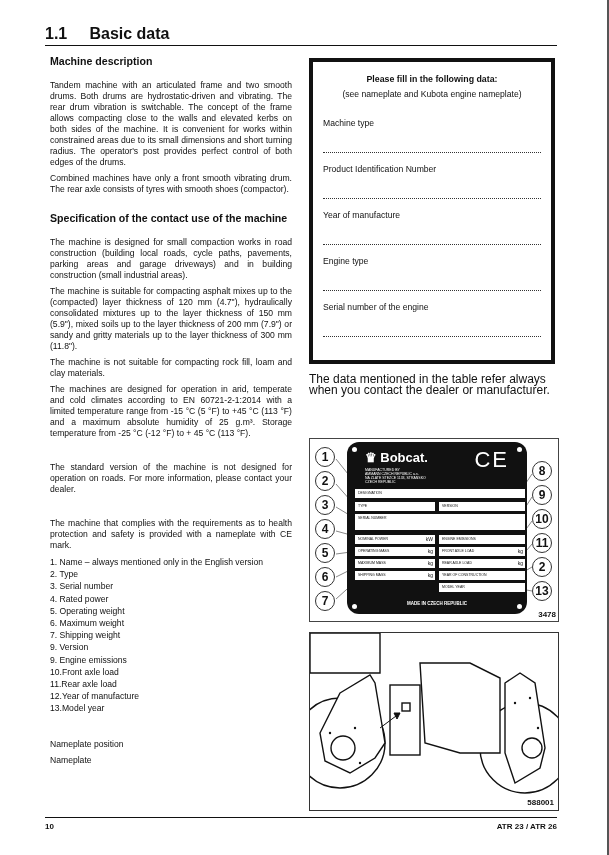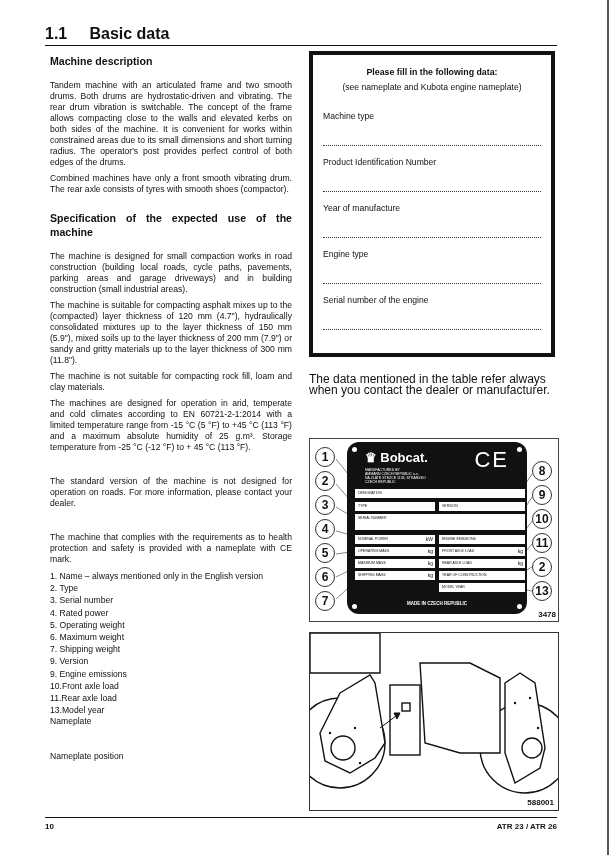--- a/index.html
+++ b/index.html
@@ -7,21 +7,21 @@
   .right-border { position:absolute; right:0; top:0; width:2px; height:855px; background:#555; }
   .page-title { position:absolute; left:45px; top:25px; font-size:16px; font-weight:bold; }
   .page-title .num { display:inline-block; width:40px; }
   .title-rule { position:absolute; left:45px; top:45px; width:512px; height:1px; background:#111; }
   .col-left { position:absolute; left:50px; top:54px; width:242px; font-size:8.6px; line-height:11px; text-align:justify; }
   .h2 { font-weight:bold; font-size:10.6px; margin:0 0 12px 0; line-height:14px; }
   .col-left p { margin:0 0 5px 0; }
   .sp-h { margin-top:16px; }
   .num-list { margin:5px 0 0 0; padding:0; list-style:none; }
   .num-list li { line-height:12.2px; }
-  .fill-box { position:absolute; left:309px; top:51px; width:238px; height:298px; border:4px solid #111; background:#fff; font-size:8.6px; }
+  .fill-box { position:absolute; left:309px; top:58px; width:238px; height:298px; border:4px solid #111; background:#fff; font-size:8.6px; }
   .fill-box .hdr { text-align:center; margin-top:10px; line-height:15px; }
   .fill-box .hdr b { font-size:8.8px; }
   .field { position:absolute; left:10px; right:10px; }
   .field .lbl { }
   .field .dots { position:absolute; left:0; right:0; top:34px; border-top:1px dotted #333; }
   .after-box { position:absolute; left:309px; top:374px; width:248px; font-size:12px; line-height:11px; }
   .plate-wrap { position:absolute; left:309px; top:438px; width:248px; height:182px; border:1px solid #444; background:#fff; }
   .plate { position:absolute; left:37px; top:3px; width:180px; height:172px; background:#111; border-radius:12px 12px 12px 12px; color:#fff; }
   .circ { position:absolute; width:18px; height:18px; border:1px solid #333; border-radius:50%; background:#fff; font-size:12px; font-weight:bold; text-align:center; line-height:18px; color:#111; }
   .pl-row { position:absolute; background:#fff; height:9px; font-size:3.5px; color:#111; line-height:9px; padding-left:3px; box-sizing:border-box; }
@@ -42,45 +42,46 @@
   <span class="num">1.1</span>
   <span>Basic data</span>
 </div>
 <div class="title-rule"></div>
 
 <div class="col-left">
   <div class="h2">Machine description</div>
   <p>Tandem machine with an articulated frame and two smooth drums. Both drums are hydrostatic-driven and vibrating. The rear drum vibration is switchable. The concept of the frame allows compacting close to the walls and elevated kerbs on both sides of the machine. It is convenient for works within constrained areas due to its small dimensions and short turning radius. The operator's post provides perfect control of both edges of the drums.</p>
   <p>Combined machines have only a front smooth vibrating drum. The rear axle consists of tyres with smooth shoes (compactor).</p>
 
-  <div class="h2 sp-h">Specification of the expected use of the machine</div>
+  <div class="h2 sp-h">Specification of the contact use of the machine</div>
   <p>The machine is designed for small compaction works in road construction (building local roads, cycle paths, pavements, parking areas and garage driveways) and in building construction (small industrial areas).</p>
   <p>The machine is suitable for compacting asphalt mixes up to the (compacted) layer thickness of 120 mm (4.7"), hydraulically consolidated mixtures up to the layer thickness of 150 mm (5.9"), mixed soils up to the layer thickness of 200 mm (7.9") or sandy and gritty materials up to the layer thickness of 300 mm (11.8").</p>
   <p>The machine is not suitable for compacting rock fill, loam and clay materials.</p>
   <p>The machines are designed for operation in arid, temperate and cold climates according to EN 60721-2-1:2014 with a limited temperature range from -15 °C (5 °F) to +45 °C (113 °F) and a maximum absolute humidity of 25 g.m³. Storage temperature from -25 °C (-12 °F) to + 45 °C (113 °F).</p>
   <p style="margin-top:23px">The standard version of the machine is not designed for operation on roads. For more information, please contact your dealer.</p>
   <p style="margin-top:23px">The machine that complies with the requirements as to health protection and safety is provided with a nameplate with CE mark.</p>
 
   <ul class="num-list">
     <li>1. Name – always mentioned only in the English version</li>
     <li>2. Type</li>
     <li>3. Serial number</li>
     <li>4. Rated power</li>
     <li>5. Operating weight</li>
     <li>6. Maximum weight</li>
     <li>7. Shipping weight</li>
     <li>9. Version</li>
     <li>9. Engine emissions</li>
     <li>10.Front axle load</li>
     <li>11.Rear axle load</li>
+    <li>12.Year of manufacture</li>
     <li>13.Model year</li>
   </ul>
 
+  <p style="margin-top:24px">Nameplate position</p>
   <p>Nameplate</p>
-  <p style="margin-top:24px">Nameplate position</p>
 </div>
 
 <div class="fill-box">
   <div class="hdr">
     <b>Please fill in the following data:</b><br>
     <span>(see nameplate and Kubota engine nameplate)</span>
   </div>
   <div class="field" style="top:56px">
     <span class="lbl">Machine type</span>
     <div class="dots"></div>

